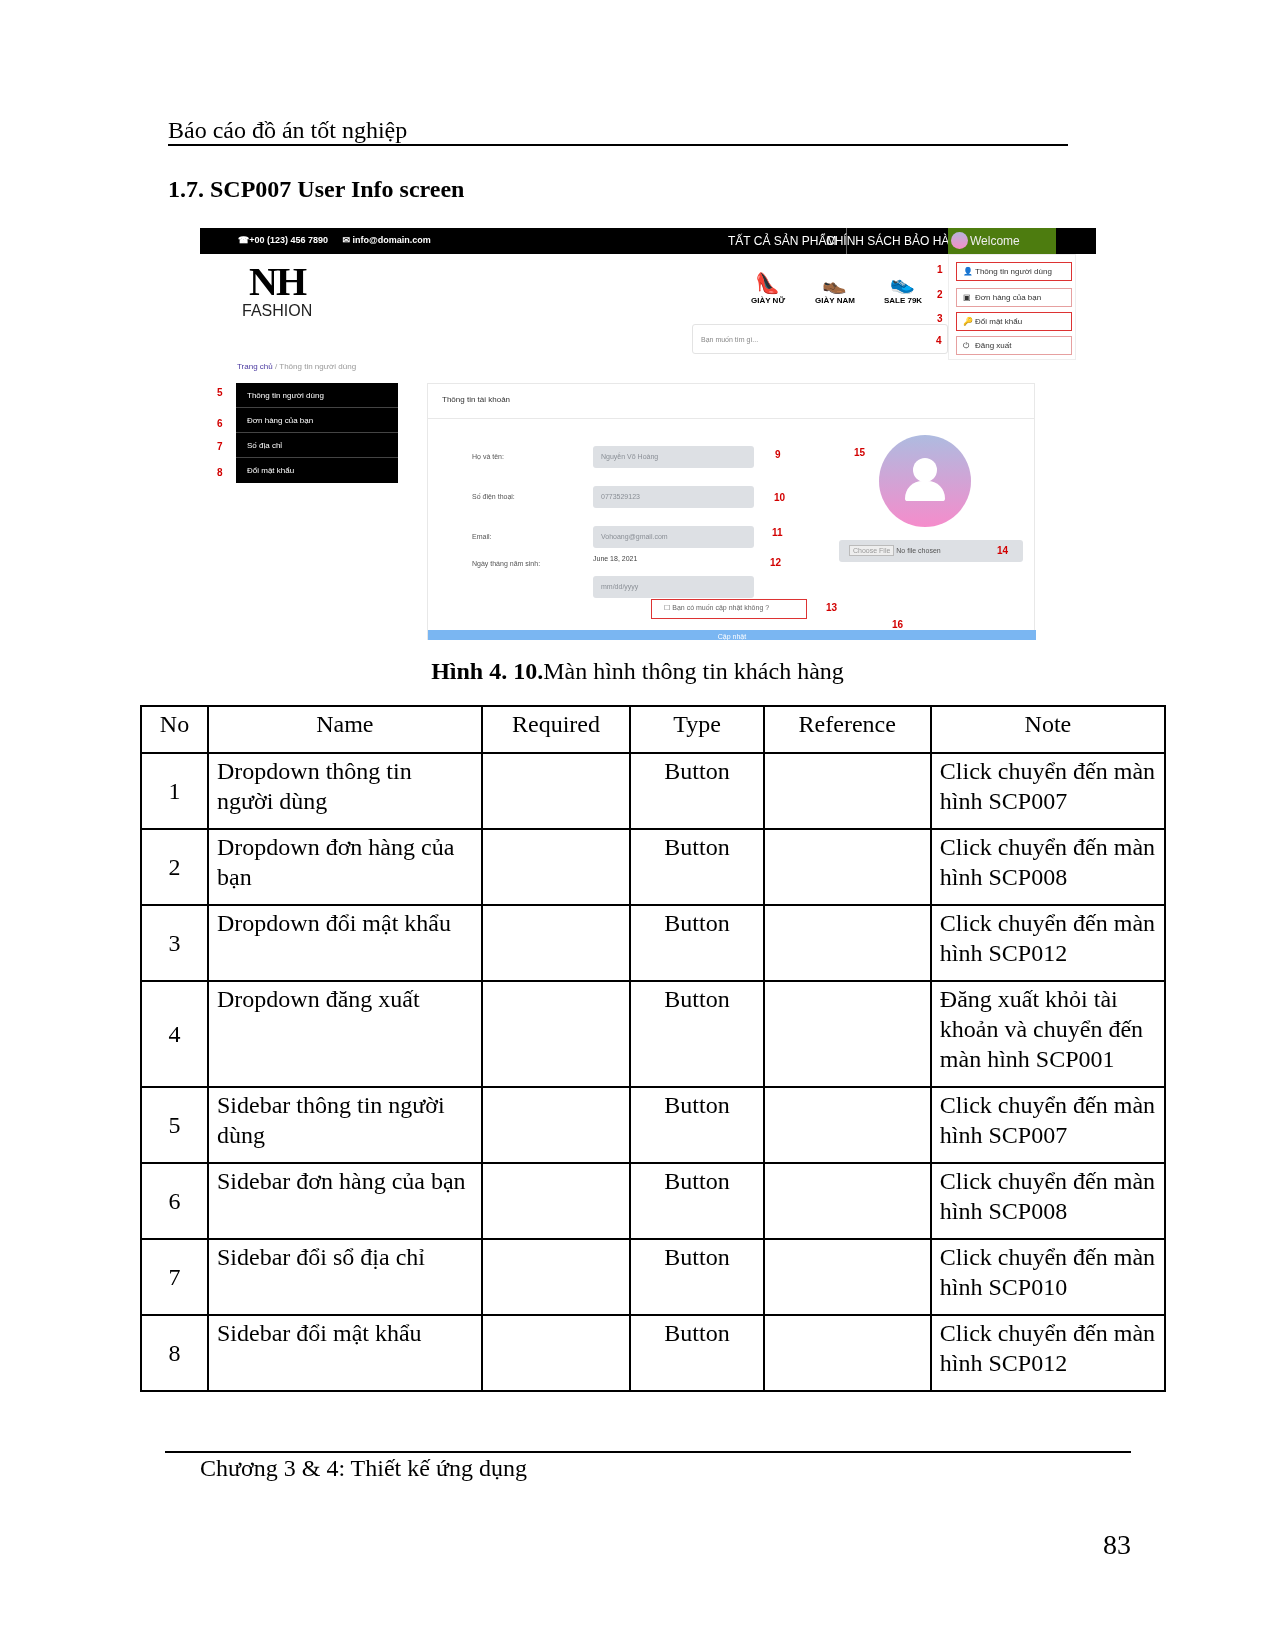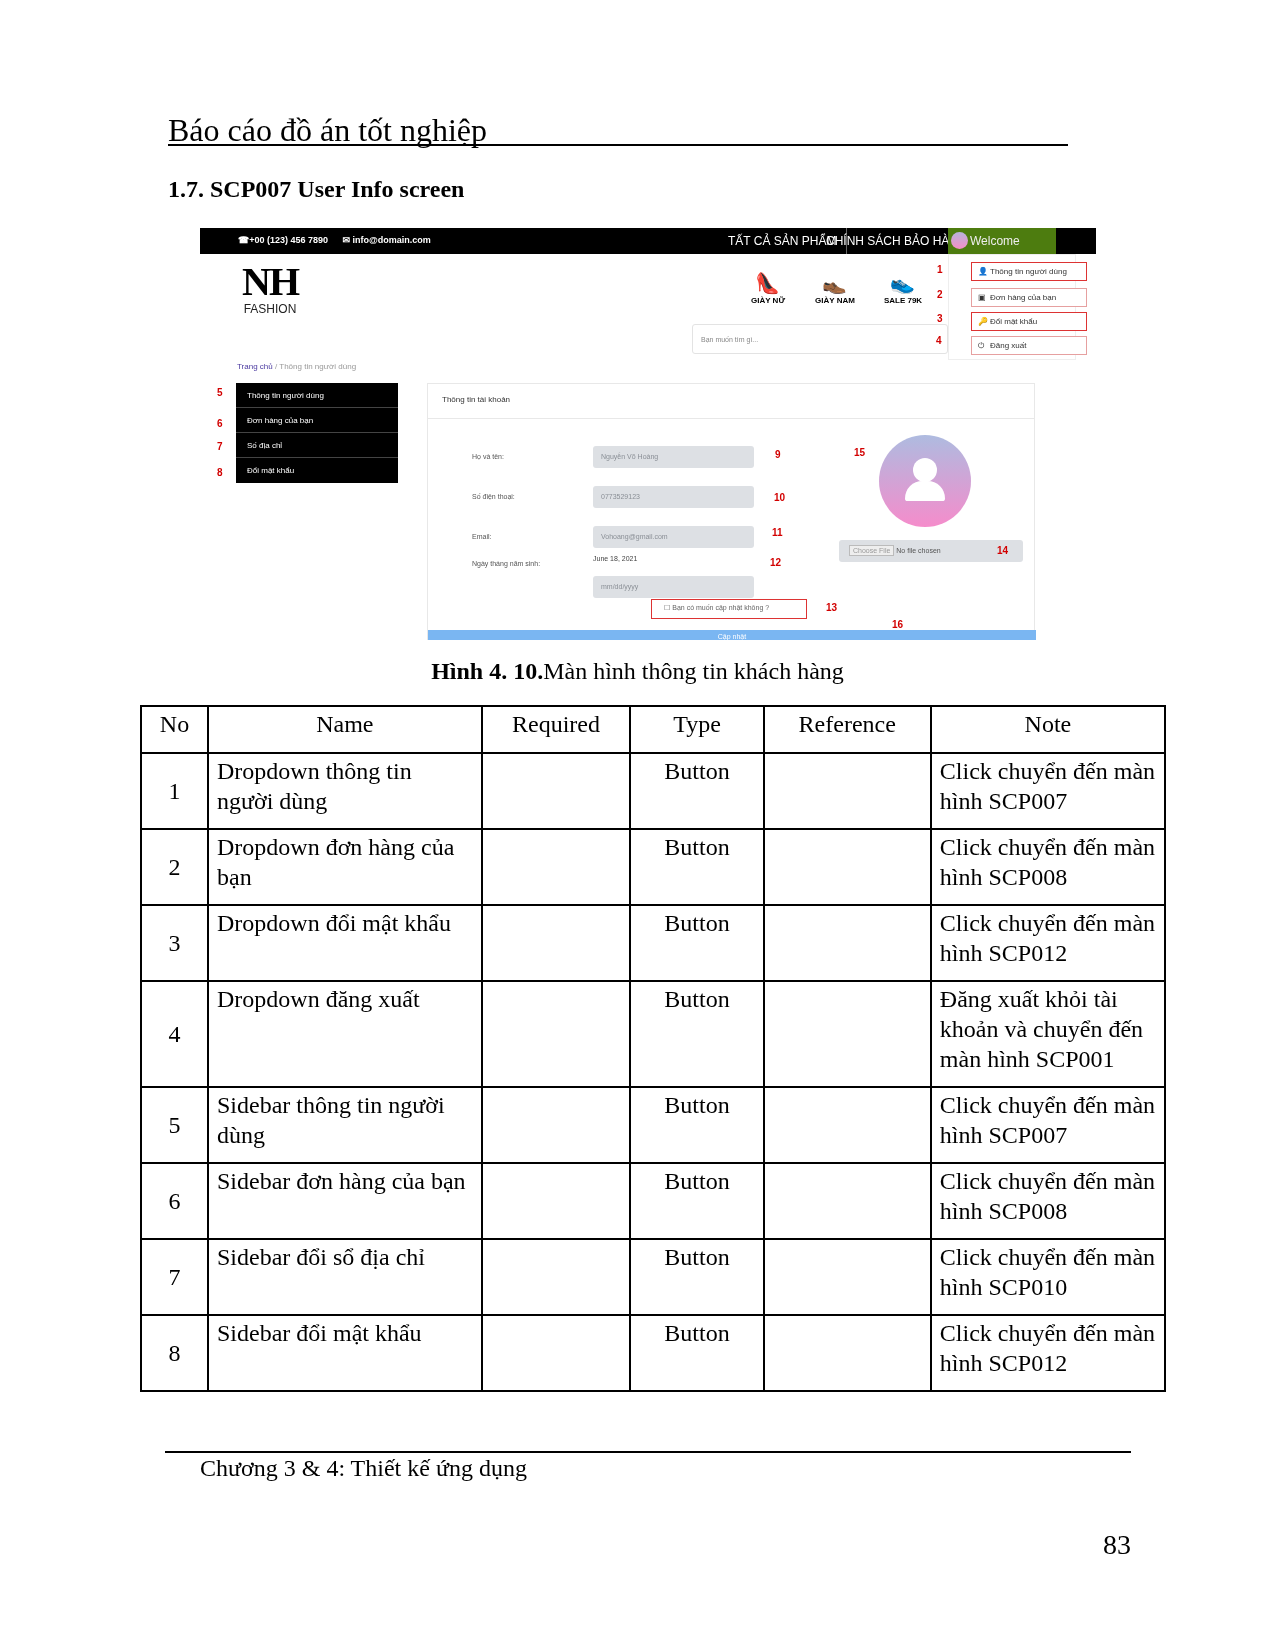--- a/index.html
+++ b/index.html
@@ -1,42 +1,42 @@
 <!DOCTYPE html>
 <html><head>
 <meta charset="utf-8">
 <style>
   * { box-sizing: border-box; margin: 0; padding: 0; }
   body { width: 1275px; height: 1650px; background: #fff; position: relative; font-family: "Liberation Serif", serif; color: #000; overflow: hidden; }
   .abs { position: absolute; }
-  .doc-header { left: 168px; top: 116px; width: 900px; font-size: 32px; border-bottom: 2px solid #000; padding-bottom: 0px; line-height: 28px; }
+  .doc-header { left: 168px; top: 116px; width: 900px; font-size: 24px; border-bottom: 2px solid #000; padding-bottom: 0px; line-height: 28px; }
   .section-title { left: 168px; top: 176px; font-size: 24px; font-weight: bold; }
 
   
   .shot { left: 200px; top: 228px; width: 896px; height: 412px; background: #fff; font-family: "Liberation Sans", sans-serif; overflow: hidden; }
   .topbar { position: absolute; left: 0; top: 0; width: 896px; height: 26px; background: #000; color: #fff; font-size: 9px; }
   .topbar .contact { position: absolute; left: 38px; top: 7px; font-weight: bold; }
   .topbar .contact span { margin-right: 12px; }
   .topbar .nav { position: absolute; top: 0; height: 26px; line-height: 26px; font-size: 12px; padding: 0 10px; }
   .nav-all { left: 518px; border-right: 1px solid #666; }
   .nav-policy { left: 616px; }
   .nav-welcome { left: 748px; width: 108px; background: #4d7c0f; color: #eee; padding-left: 22px !important; }
   .mini-avatar { position: absolute; left: 3px; top: 4px; width: 17px; height: 17px; border-radius: 50%; background: linear-gradient(#b8b3dc, #f48fc7); }
 
   .logo { position: absolute; left: 42px; top: 34px; text-align: center; }
   .logo .mark { font-family: "Liberation Serif", serif; font-size: 40px; line-height: 40px; font-weight: bold; letter-spacing: -2px; }
-  .logo .word { font-size: 12px; letter-spacing: 0px; color: #222; }
+  .logo .word { font-size: 16px; letter-spacing: 0px; color: #222; }
 
   .cat { position: absolute; top: 44px; text-align: center; font-size: 8px; font-weight: bold; width: 50px; }
   .cat .ico { font-size: 20px; line-height: 22px; height: 24px; color: #333; }
 
   .search { position: absolute; left: 492px; top: 96px; width: 256px; height: 30px; border: 1px solid #e3e3e3; border-radius: 3px; font-size: 7px; color: #888; padding: 11px 8px; }
 
   .dropdown { position: absolute; left: 748px; top: 26px; width: 128px; height: 106px; background: #fff; border: 1px solid #eee; }
-  .dd-item { position: absolute; left: 22px; width: 116px; height: 19px; border: 1px solid #d33; font-size: 8px; line-height: 17px; padding-left: 6px; color: #333; background: #fff; }
+  .dd-item { position: absolute; left: 7px; width: 116px; height: 19px; border: 1px solid #d33; font-size: 8px; line-height: 17px; padding-left: 6px; color: #333; background: #fff; }
   .dd-item .i { display: inline-block; width: 12px; font-size: 8px; }
 
   .redn { position: absolute; color: #d20000; font-weight: bold; font-size: 10px; }
 
   .crumb { position: absolute; left: 37px; top: 134px; font-size: 8px; color: #999; }
   .crumb .home { color: #4b3aa0; }
 
   .sidebar { position: absolute; left: 36px; top: 155px; width: 162px; background: #000; }
   .sb-item { height: 25px; line-height: 25px; color: #fff; font-size: 8px; padding-left: 11px; border-bottom: 1px solid #444; }
 

